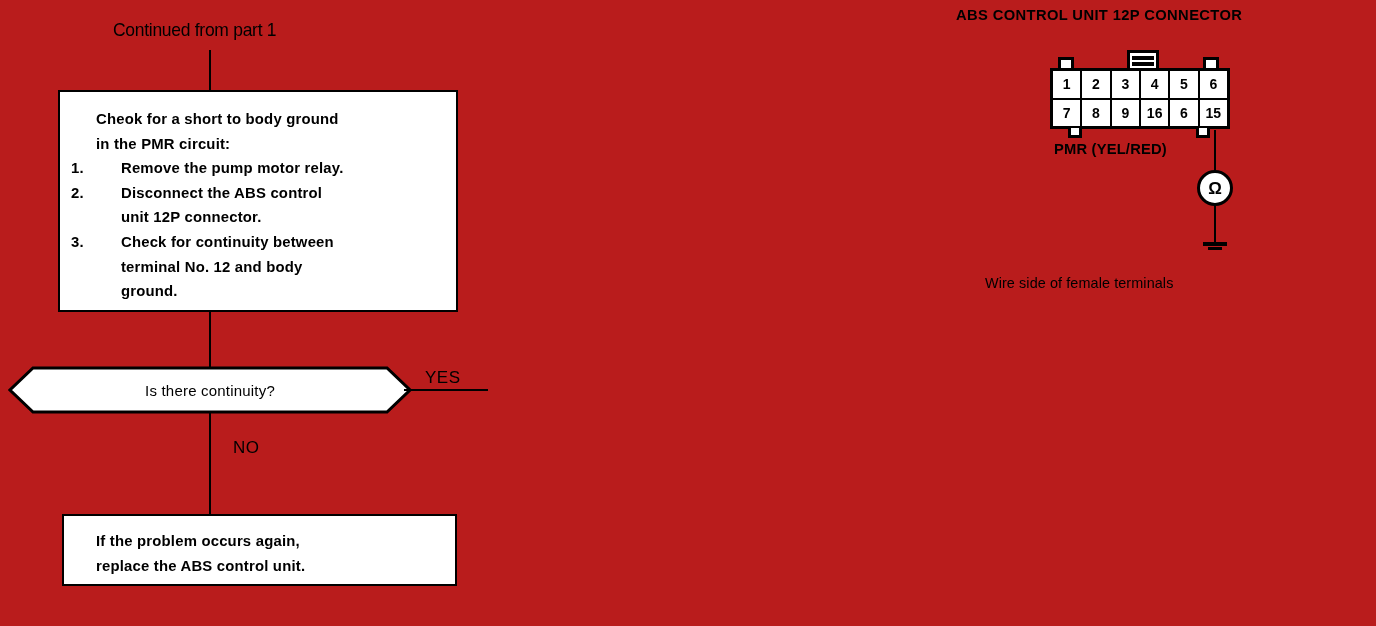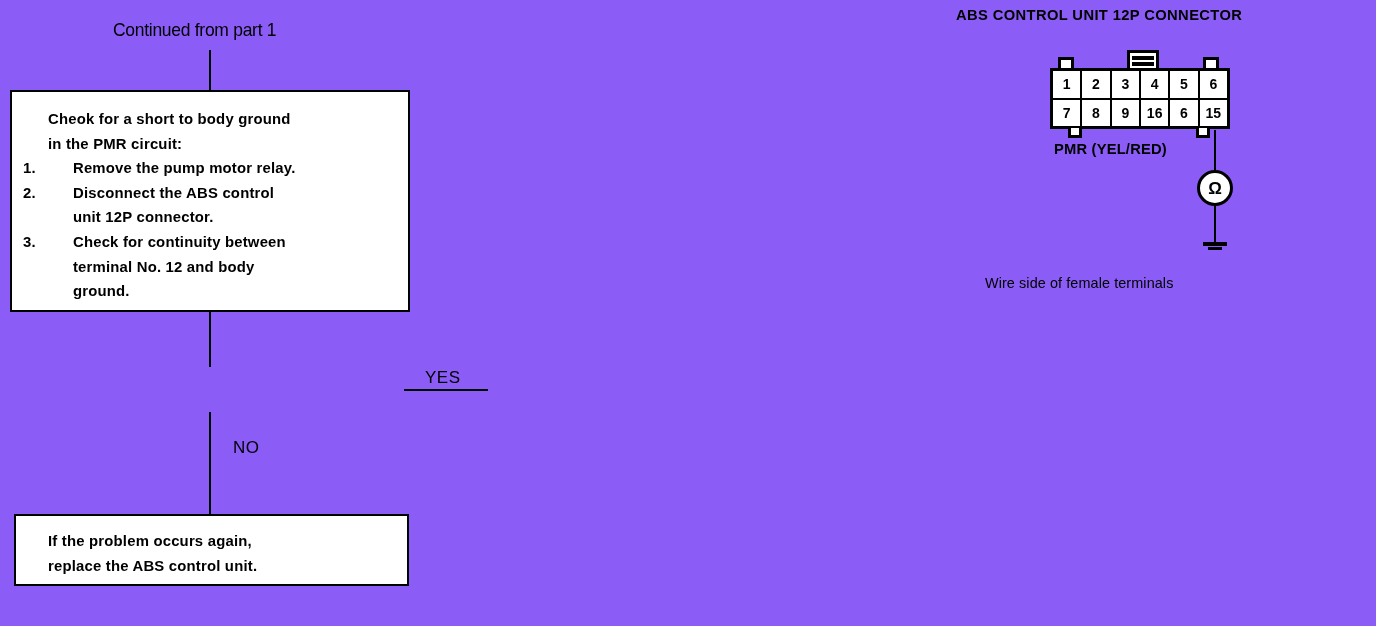--- a/index.html
+++ b/index.html
@@ -8,28 +8,29 @@
     background: #ffffff;
   }
   body {
     font-family: "Liberation Sans", sans-serif;
     color: #000000;
   }
   #page {
     position: relative;
     width: 1376px;
     height: 626px;
-    background: #8b5cf6;
+    background: #b91c1c;
     overflow: hidden;
   }
   .box {
     position: absolute;
     border: 2px solid #000;
     background: #fff;
     box-sizing: border-box;
+    margin-left: 48px;
   }
   .vline {
     position: absolute;
     width: 2px;
     background: #000;
   }
   .hline {
     position: absolute;
     height: 2px;
     background: #000;
@@ -180,20 +181,28 @@
       <span class="hang2">unit 12P connector.</span>
 
       <span class="hang"><span class="num">3.</span><span>Check for continuity between</span></span>
       <span class="hang2">terminal No. 12 and body</span>
       <span class="hang2">ground.</span>
     </div>
   </div>
 
   <div class="vline" style="left:209px; top:312px; height:55px;"></div>
 
+  <div class="hex-wrap" style="left:8px; top:366px;">
+    <svg class="hex-svg" width="404" height="48" viewBox="0 0 404 48">
+      <polygon points="25,2 379,2 402,24 379,46 25,46 2,24" fill="#ffffff" stroke="#000000" stroke-width="3"></polygon>
+    </svg>
+    <div class="txt" style="left:0; top:0; width:404px; height:48px;
+                display:flex; align-items:center; justify-content:center;
+                font-size:15px; font-weight:400; letter-spacing:0.2px;">Is there continuity?</div>
+  </div>
 
   <div class="hline" style="left:404px; top:389px; width:84px;"></div>
   <div class="txt branch-label" style="left:425px; top:360px;">YES</div>
 
 
   <div class="vline" style="left:209px; top:412px; height:103px;"></div>
   <div class="txt branch-label" style="left:233px; top:430px;">NO</div>
 
   <div class="box" style="left:14px; top:514px; width:395px; height:72px;">
     <div class="boxtext" style="left:32px; top:13px; width:350px;">

